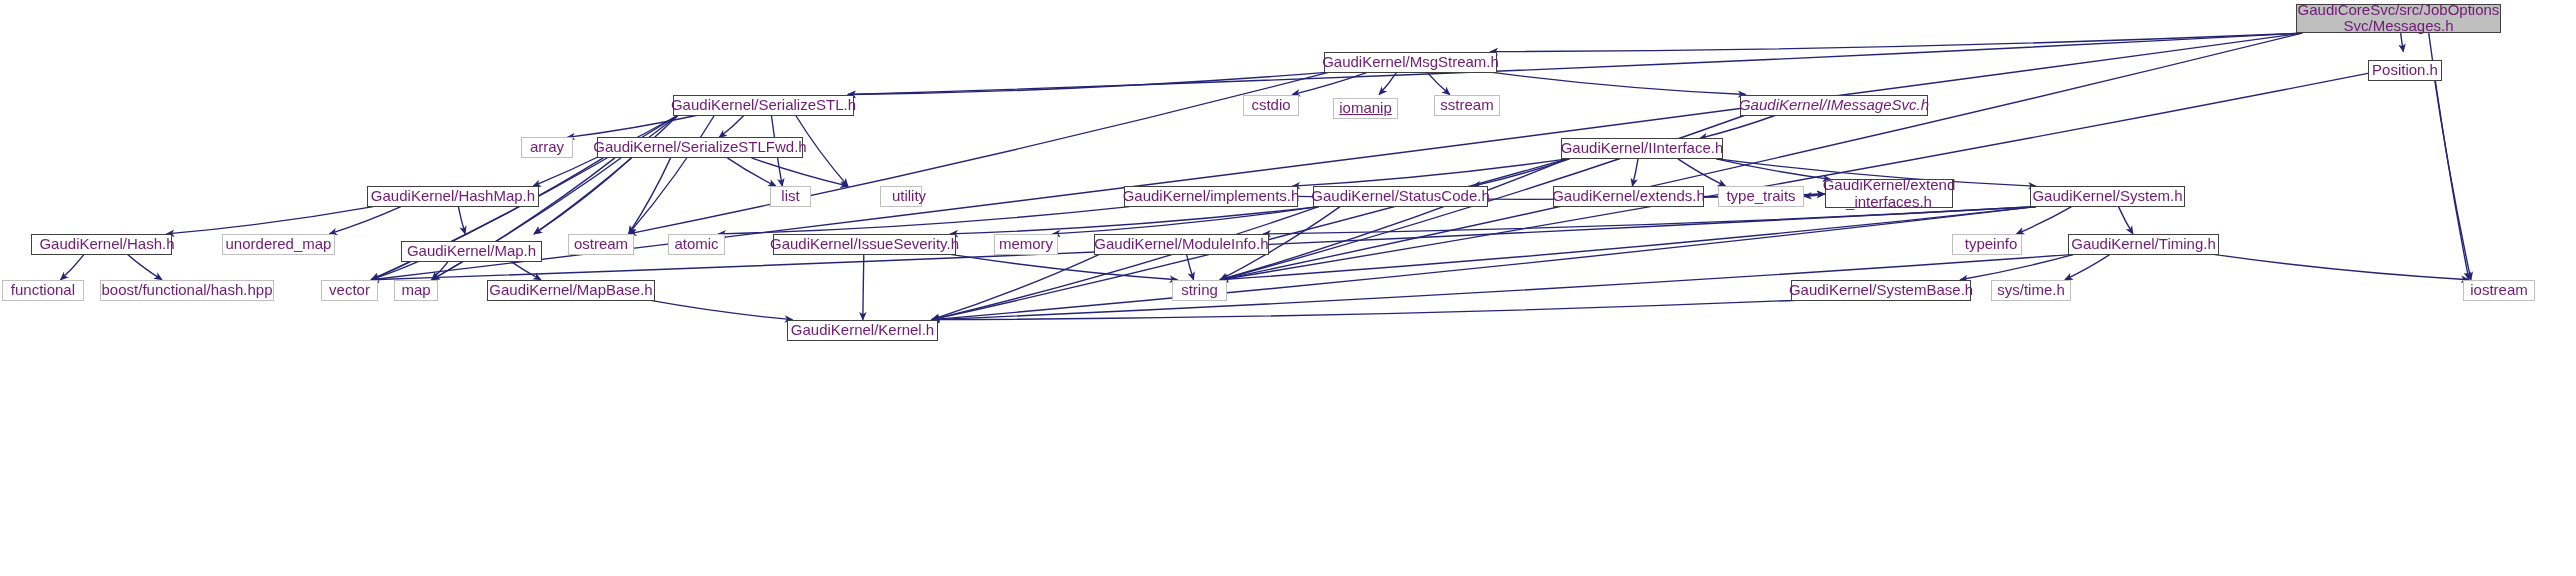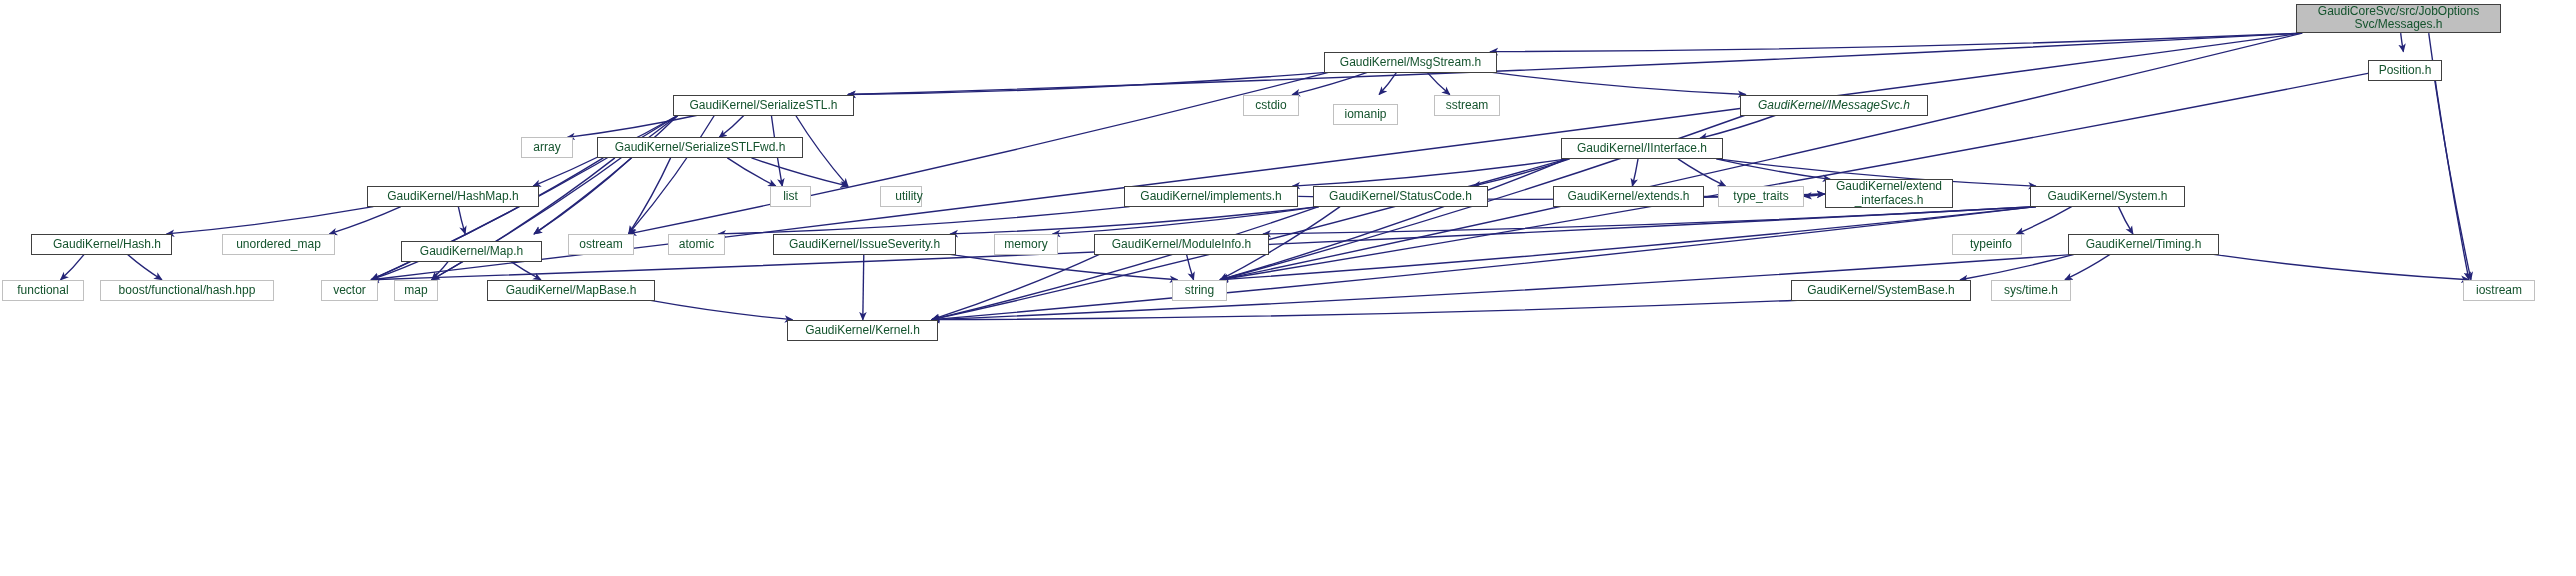--- a/index.html
+++ b/index.html
@@ -1,21 +1,21 @@
 <!DOCTYPE html>
 <html><head>
 <meta charset="utf-8">
 <style>
   html,body{margin:0;padding:0;background:#ffffff;}
   #graph-root{position:relative;width:2576px;height:577px;background:#ffffff;
     font-family:"Liberation Sans", sans-serif;overflow:hidden;}
   svg{position:absolute;left:0;top:0;width:2576px;height:577px;}
   .node-box{position:absolute;box-sizing:border-box;display:flex;align-items:center;
-    justify-content:center;text-align:center;line-height:1.12;color:#14532d;
-    font-size:12px;white-space:pre;}
+    justify-content:center;text-align:center;line-height:1.12;color:#701a75;
+    font-size:15px;white-space:pre;}
   .n-root{background:#bfbfbf;border:1px solid #404040;}
   .n-hdr{background:#ffffff;border:1px solid #404040;}
   .n-sys{background:#ffffff;border:1px solid #c0c0c0;}
 </style>
 </head>
 <body>
 
 <div id="graph-root">
   <svg id="edge-layer" viewBox="0 0 2643 592" preserveAspectRatio="none" aria-hidden="true">
       <defs>
@@ -95,21 +95,21 @@
       <path d="M2436,74 Q1850.8,188.8 1252,287" fill="none" stroke="#242477" stroke-width="1.4" marker-end="url(#ah)"></path>
       <path d="M2496.8,74 Q2512.5,180.6 2535.2,287" fill="none" stroke="#242477" stroke-width="1.4" marker-end="url(#ah)"></path>
     </svg>
   <div id="node-layer">
       <div class="node-box n-root" style="left: 2296px; top: 3.9px; width: 205px; height: 29px;">GaudiCoreSvc/src/JobOptions
 Svc/Messages.h</div>
       <div class="node-box n-hdr" style="left: 1324px; top: 52px; width: 173px; height: 20.5px;">GaudiKernel/MsgStream.h</div>
       <div class="node-box n-hdr" style="left: 2368px; top: 52px; width: 74px; height: 20.5px; margin-top: 8px;">Position.h</div>
       <div class="node-box n-hdr" style="left: 673px; top: 95px; width: 181px; height: 20.5px;">GaudiKernel/SerializeSTL.h</div>
       <div class="node-box n-sys" style="left: 1243px; top: 95px; width: 56px; height: 20.5px;">cstdio</div>
-      <div class="node-box n-sys" style="left: 1333px; top: 104px; width: 65px; height: 20.5px;">iomanip</div>
+      <div class="node-box n-sys" style="left: 1333px; top: 98px; width: 65px; height: 20.5px; text-decoration: underline;">iomanip</div>
       <div class="node-box n-sys" style="left: 1434px; top: 95px; width: 66px; height: 20.5px;">sstream</div>
       <div class="node-box n-hdr" style="left: 1740px; top: 95px; width: 188px; height: 20.5px; font-style: italic;">GaudiKernel/IMessageSvc.h</div>
       <div class="node-box n-sys" style="left: 521px; top: 137px; width: 52px; height: 20.5px;">array</div>
       <div class="node-box n-hdr" style="left: 597px; top: 137px; width: 206px; height: 20.5px;">GaudiKernel/SerializeSTLFwd.h</div>
       <div class="node-box n-hdr" style="left: 1561px; top: 138px; width: 162px; height: 20.5px;">GaudiKernel/IInterface.h</div>
       <div class="node-box n-hdr" style="left: 367px; top: 186px; width: 172px; height: 20.5px;">GaudiKernel/HashMap.h</div>
       <div class="node-box n-sys" style="left: 770px; top: 186px; width: 41px; height: 20.5px;">list</div>
       <div class="node-box n-sys" style="left: 880px; top: 186px; width: 42px; height: 20.5px; padding-left: 16px;">utility</div>
       <div class="node-box n-hdr" style="left: 1124px; top: 186px; width: 174px; height: 20.5px;">GaudiKernel/implements.h</div>
       <div class="node-box n-hdr" style="left: 1313px; top: 186px; width: 175px; height: 20.5px;">GaudiKernel/StatusCode.h</div>

